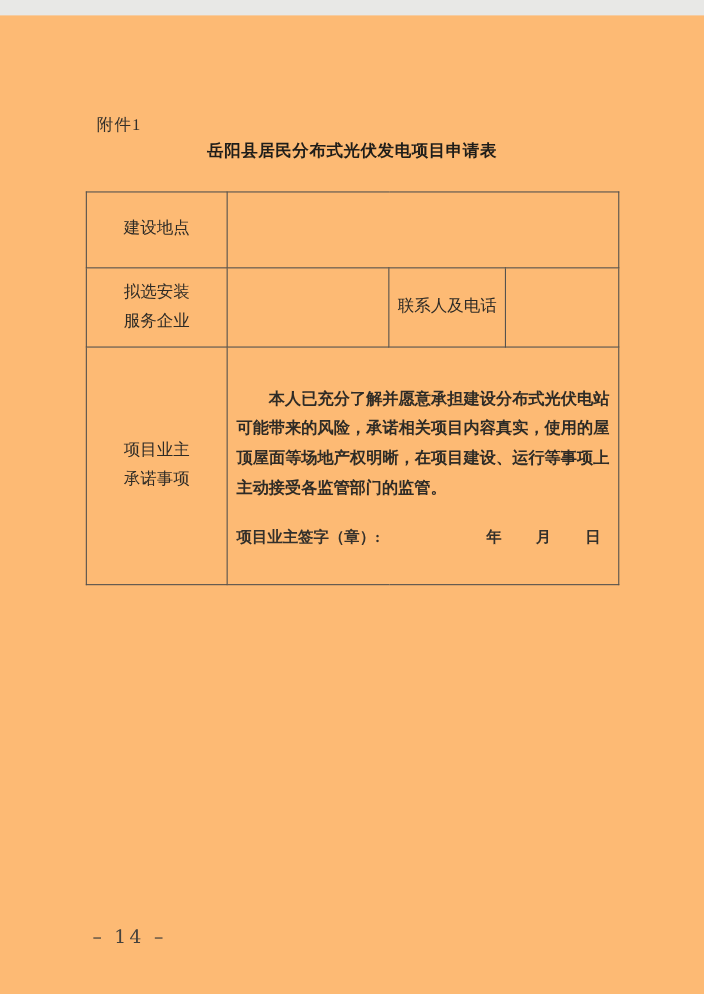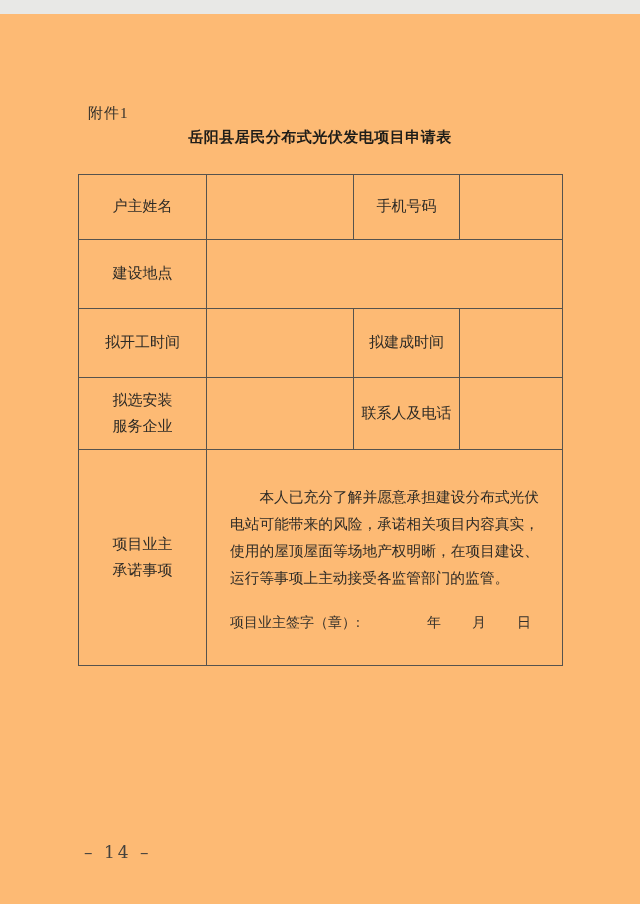--- a/index.html
+++ b/index.html
@@ -60,21 +60,22 @@
     color: #2e2b26;
   }
   tr.r1 td { height: 60px; }
   tr.r2 td { height: 66px; }
   tr.r3 td { height: 64px; }
   tr.r4 td { height: 64px; }
   tr.r5 td { height: 67px; }
   tr.r6 td { height: 66px; }
   tr.r7 td { height: 211px; }
   td.commitment {
-    padding: 0 23px;
+    padding: 0 8px;
+    font-weight: bold;
   }
   .commitment-inner { width: 100%; }
   .commitment-text {
     margin: 0;
     font-size: 14.7px;
     line-height: 27px;
     text-indent: 2em;
     text-align: justify;
     color: #2e2b26;
   }
@@ -111,39 +112,27 @@
 
   <table class="form-table">
     <colgroup>
         <col class="c1">
         <col class="c2">
         <col class="c3">
         <col class="c4">
       </colgroup>
 
     <tbody>
-        <tr class="r1">
-      <td class="label">户主姓名</td>
-      <td class="value"></td>
-      <td class="label">手机号码</td>
-      <td class="value"></td>
-    </tr>
 
 
     <tr class="r3">
       <td class="label">建设地点</td>
       <td class="value" colspan="3"></td>
     </tr>
 
-    <tr class="r4">
-      <td class="label">拟开工时间</td>
-      <td class="value"></td>
-      <td class="label">拟建成时间</td>
-      <td class="value"></td>
-    </tr>
 
     <tr class="r5">
       <td class="label">拟选安装
 服务企业</td>
       <td class="value"></td>
       <td class="label">联系人及电话</td>
       <td class="value"></td>
     </tr>
 
 

